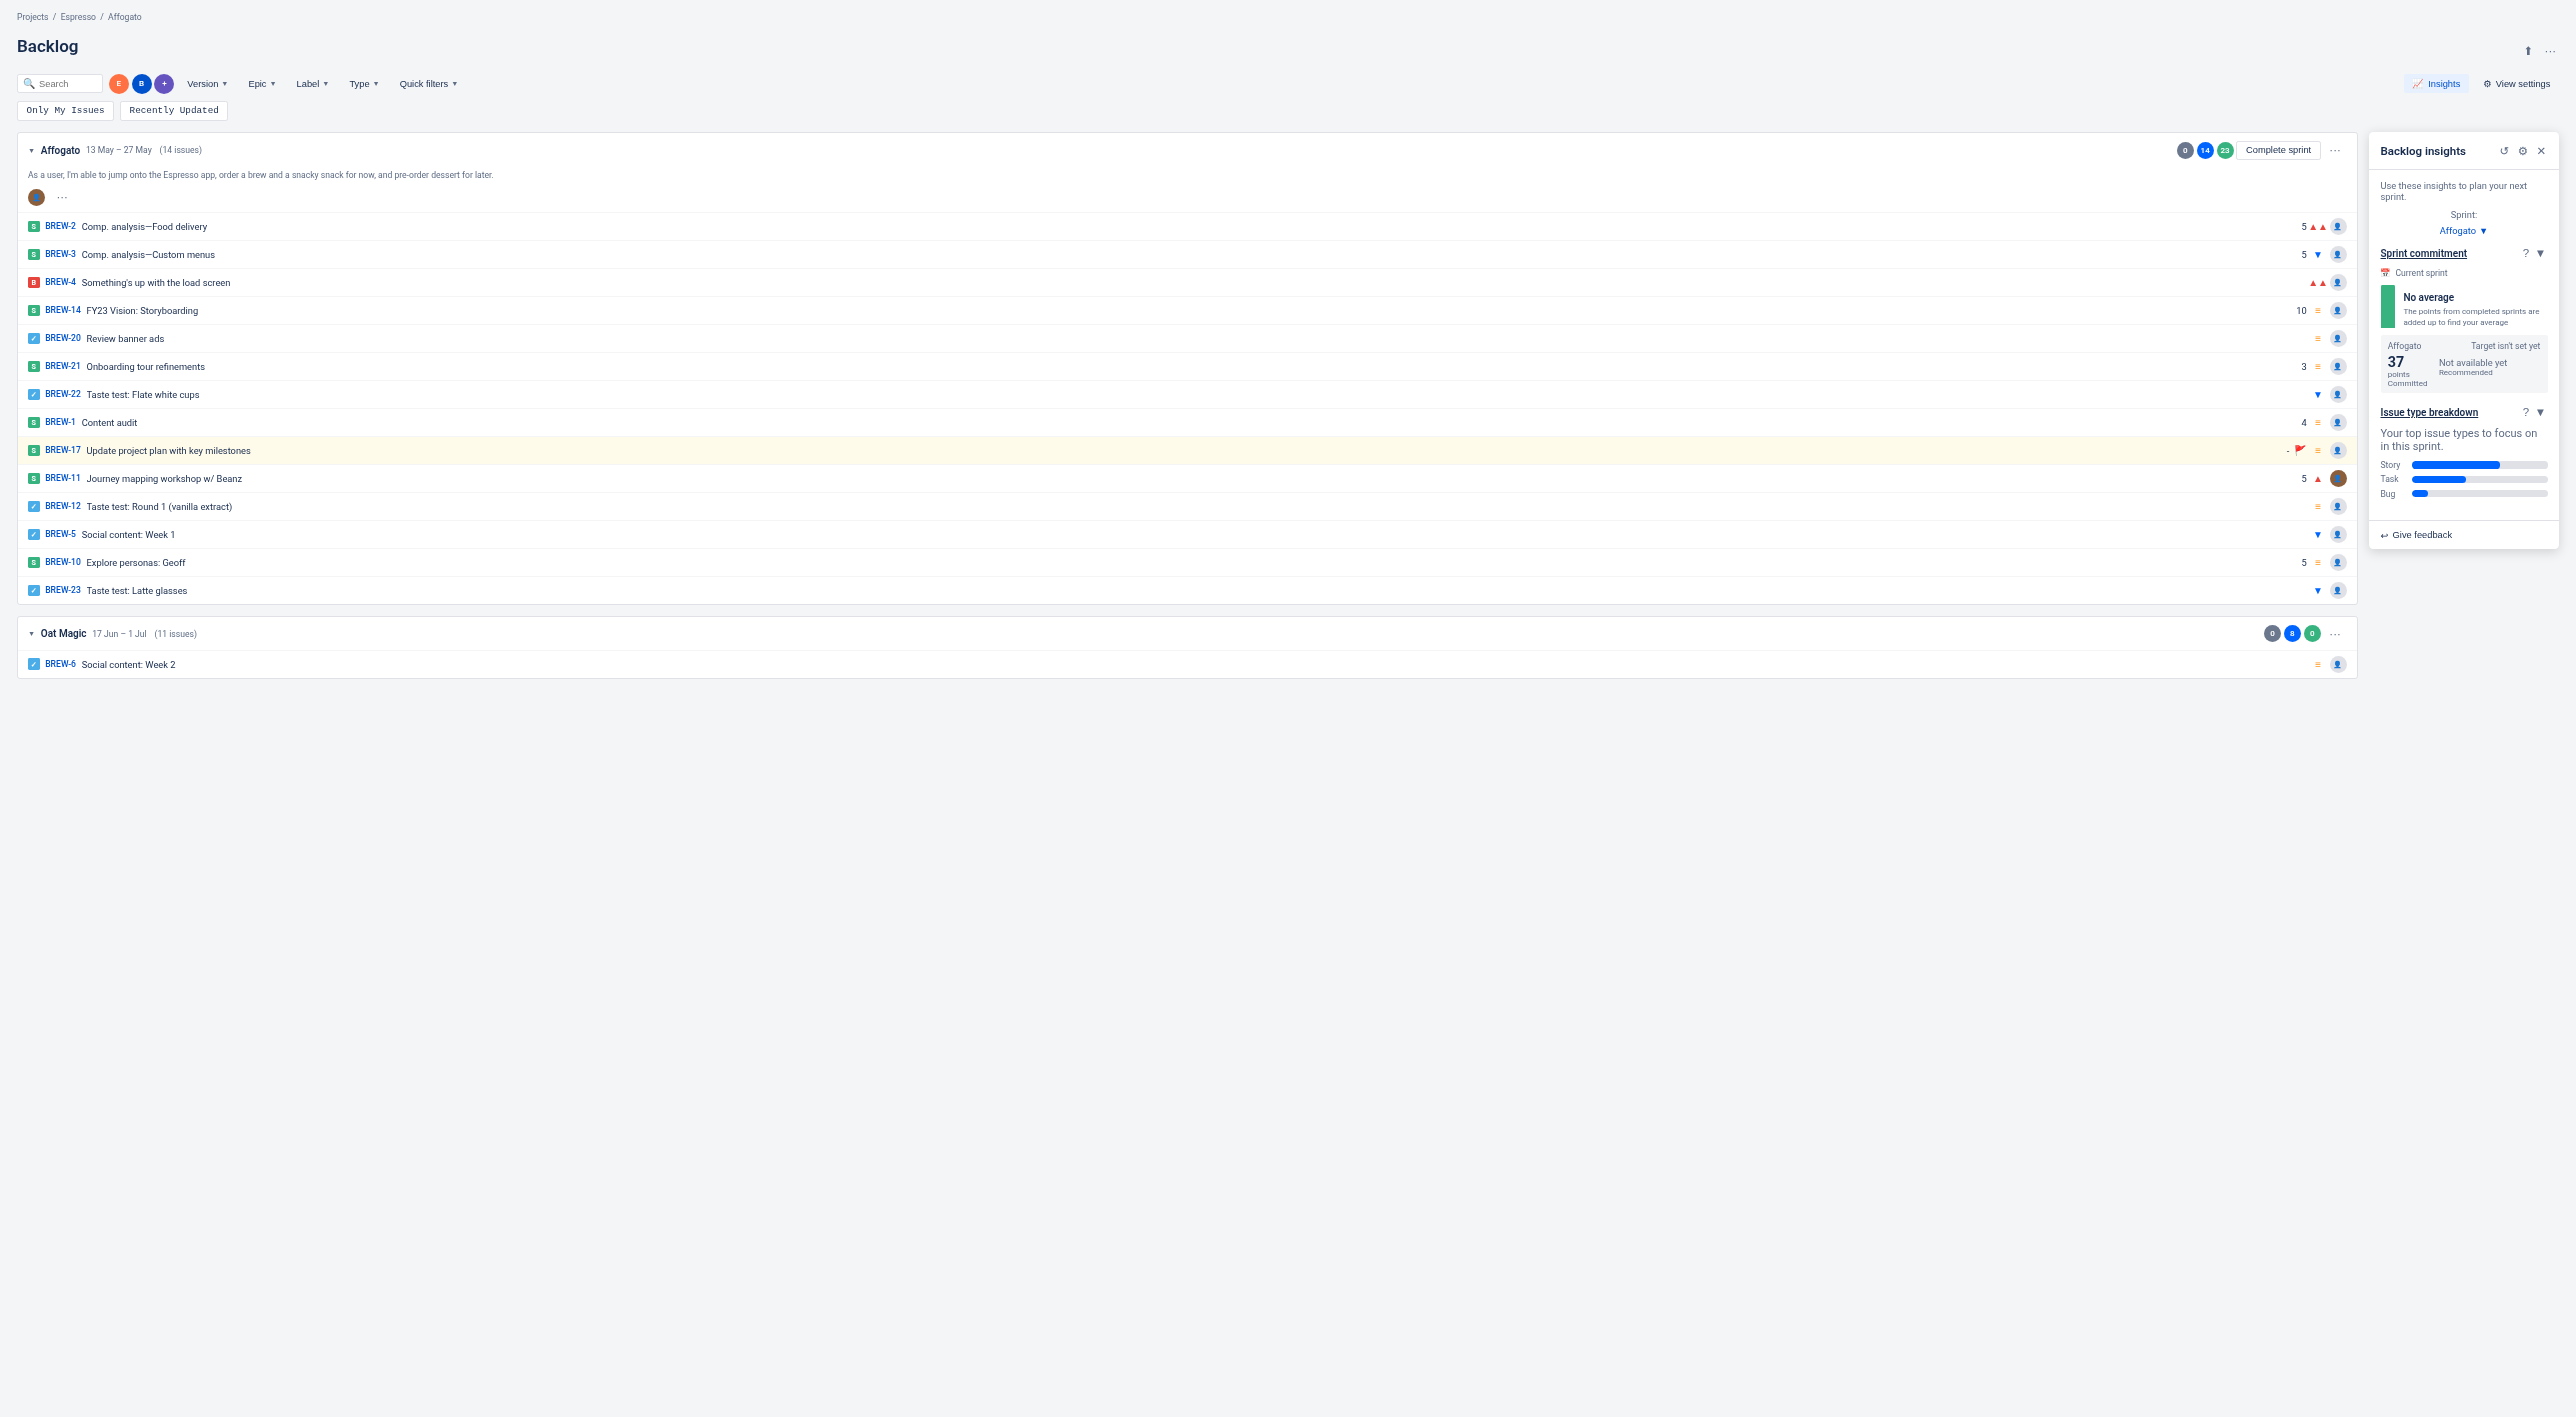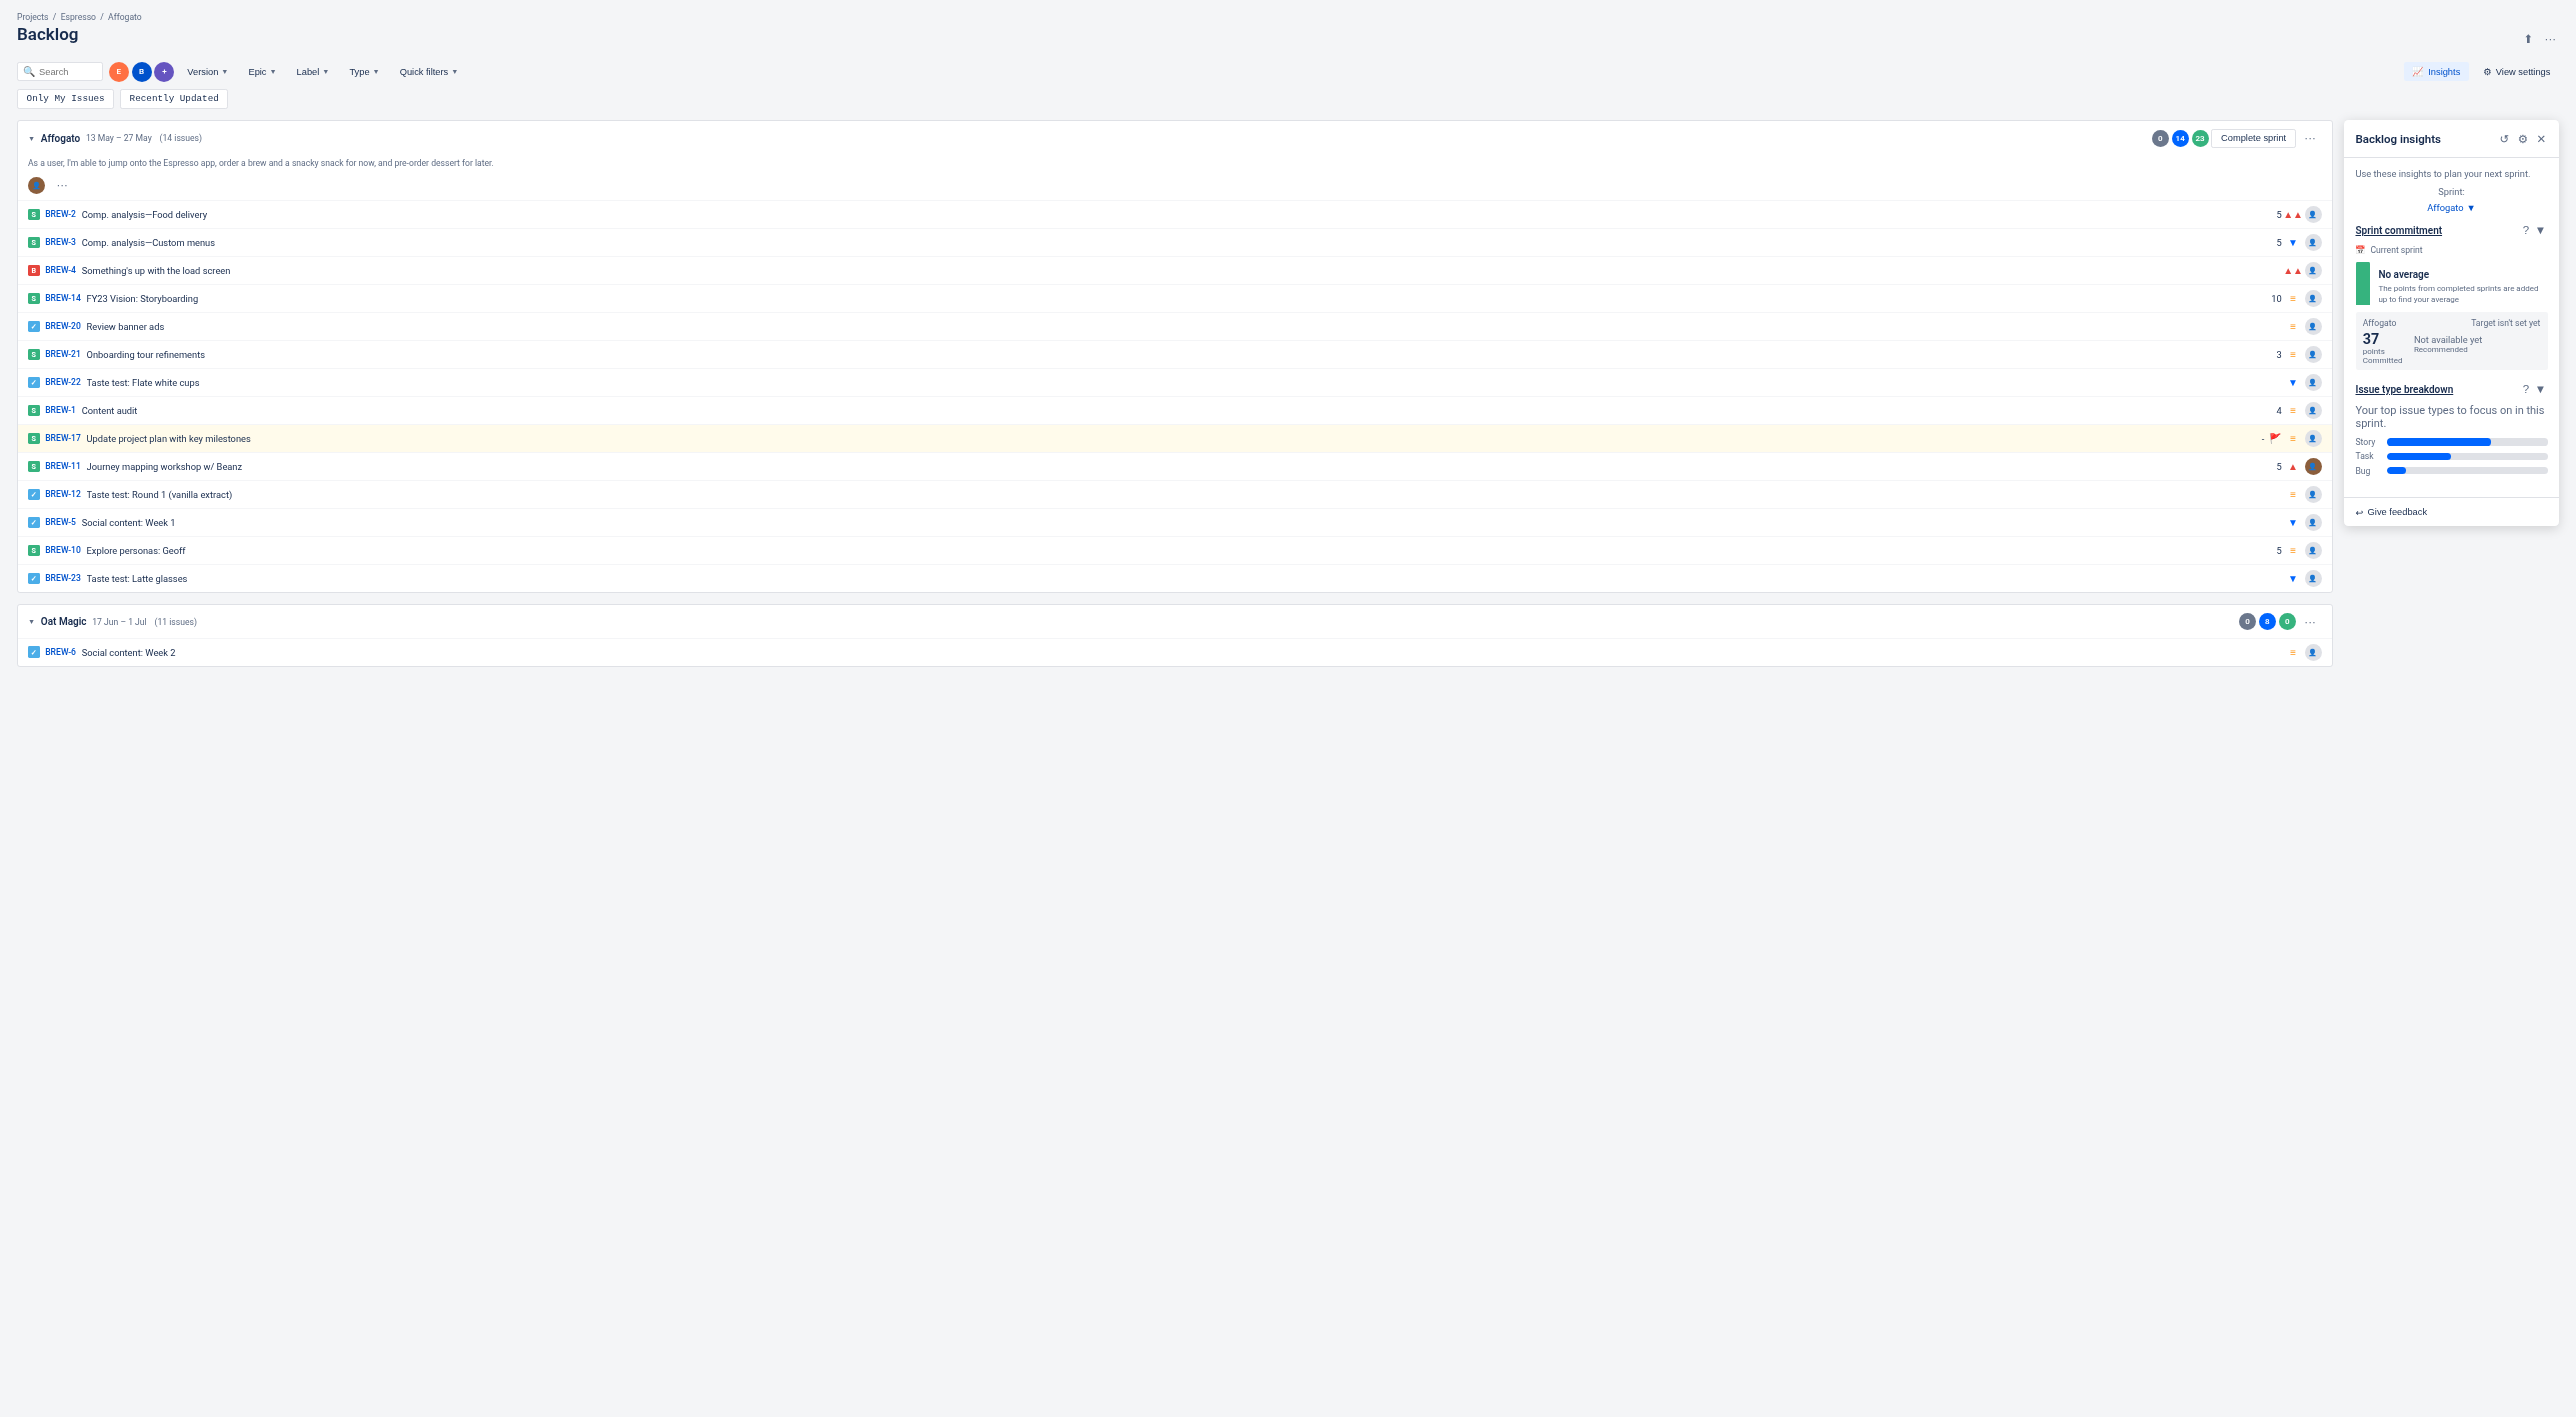--- a/index.html
+++ b/index.html
@@ -287,21 +287,21 @@
       align-items: center;
       justify-content: center;
       font-size: 7.2px;
       font-weight: 600;
       color: #5e6c84;
       flex-shrink: 0;
     }
     .issue-avatar.brown { background: #8b5e3c; color: #fff; }
     
     .insights-panel {
-      width: 215px;
+      width: 190px;
       background: #fff;
       border-radius: 4.3px;
       box-shadow: 0 2.9px 11.5px rgba(0,0,0,0.15);
       flex-shrink: 0;
       overflow: hidden;
     }
     .insights-panel-header {
       display: flex;
       align-items: center;
       padding: 10px 11.5px;
@@ -505,21 +505,21 @@
 <div class="page-container">
 
   <div class="breadcrumb">
     <a href="#">Projects</a>
     <span>/</span>
     <a href="#">Espresso</a>
     <span>/</span>
     <span>Affogato</span>
   </div>
 
-  <div style="display:flex;align-items:center;justify-content:space-between;margin-bottom:8.6px;">
+  <div style="display:flex;align-items:center;justify-content:space-between;margin-bottom:8.6px;margin-top:12px;">
     <h1 class="page-title">Backlog</h1>
     <div style="display:flex;gap:5.7px;">
       <button class="share-btn">⬆</button>
       <button class="more-btn">···</button>
     </div>
   </div>
 
   <div class="toolbar">
     <div class="search-box">
       <span>🔍</span>

